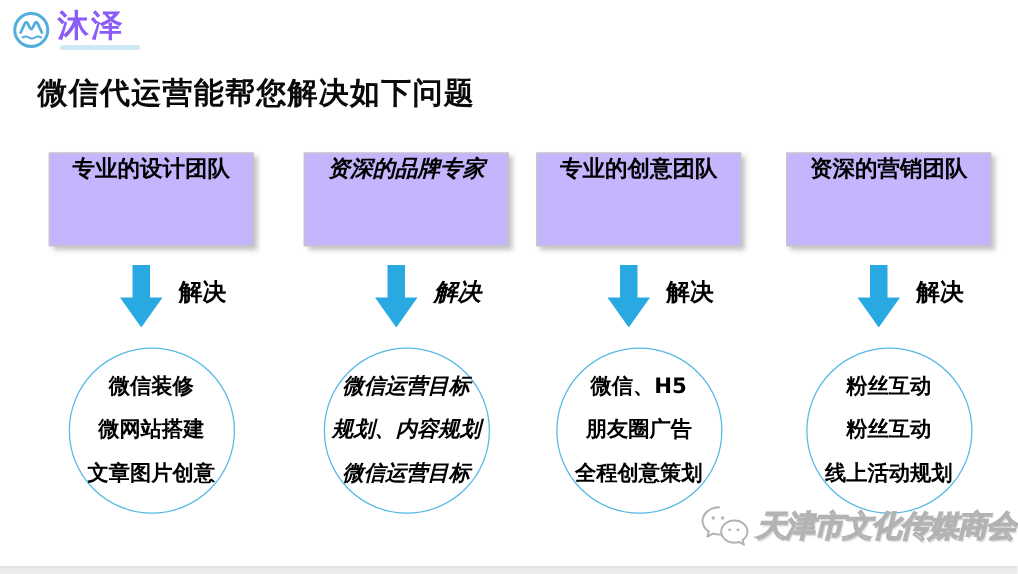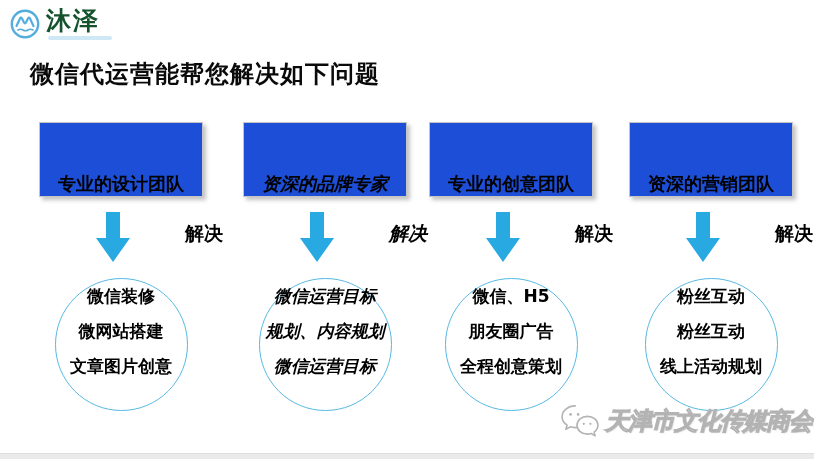--- a/index.html
+++ b/index.html
@@ -11,21 +11,21 @@
     font-family: "DejaVu Sans", "Liberation Sans", sans-serif;
     overflow: hidden;
   }
 
   
   .logo { position: absolute; left: 10px; top: 7px; display: flex; align-items: flex-start; }
   .logo-mark { width: 30px; height: 30px; margin-top: 2px; }
   .logo-text {
     margin-left: 6px;
     font-size: 25px; font-weight: 700;
-    color: #14532d; letter-spacing: 2px; line-height: 27px;
+    color: #8b5cf6; letter-spacing: 2px; line-height: 27px;
   }
   .logo-tagline {
     position: absolute; left: 38px; top: 29px;
     width: 64px; height: 4px;
     background: #cfe8f6; border-radius: 2px;
   }
 
   
   .page-title {
     position: absolute; left: 30px; top: 58px;
@@ -35,45 +35,44 @@
 
   
   .column { position: absolute; top: 122px; width: 196px; }
   .col-0 { left: 23px; }
   .col-1 { left: 227px; font-style: italic; }
   .col-2 { left: 413px; }
   .col-3 { left: 613px; }
 
   .team-box {
     width: 164px; height: 75px; margin: 0 auto;
-    background: #1d4ed8;
+    background: #c4b5fd;
     border: 1px solid #c5c5c5;
     box-shadow: 3px 3px 4px rgba(120,120,120,0.45);
-    display: flex; align-items: flex-end; justify-content: center;
+    display: flex; align-items: flex-start; justify-content: center;
   }
   .team-box span {
     font-size: 18px; font-weight: 800; color: #000;
     white-space: nowrap;
   }
 
   .arrow-row { position: relative; height: 50px; margin-top: 15px; }
   .down-arrow { position: absolute; left: calc(50% - 25px); top: 0; }
   .solve {
     position: absolute; left: calc(50% + 22px); top: 9px;
     font-size: 19px; font-weight: 800; color: #000;
     white-space: nowrap;
-    margin-left: 42px;
   }
 
   .solution-circle {
     width: 133px; height: 133px; margin: 16px auto 0;
     border: 1px solid #56b9e4; border-radius: 50%;
     background: #fff;
     display: flex; flex-direction: column;
-    align-items: center; 
+    align-items: center; justify-content: center;
   }
   .solution-circle div {
     font-size: 17px; font-weight: 800; color: #000;
     line-height: 35px; white-space: nowrap;
   }
 
   
   .watermark {
     position: absolute; left: 560px; top: 404px;
     display: flex; align-items: center; gap: 5px;

